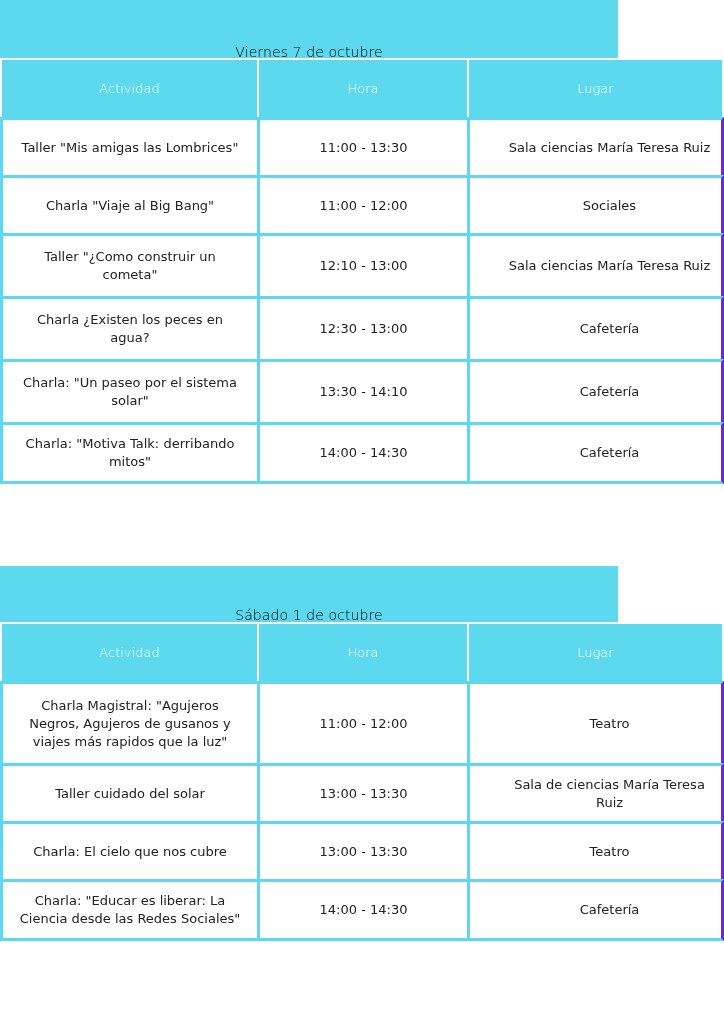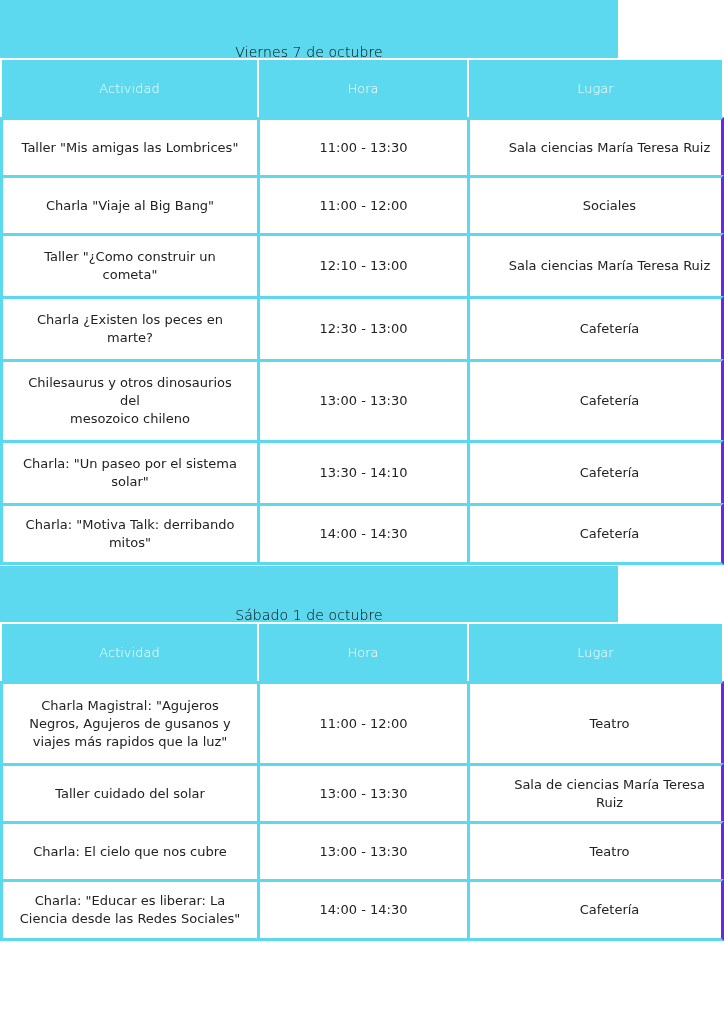--- a/index.html
+++ b/index.html
@@ -68,29 +68,22 @@
       <td>Sociales</td>
     </tr>
     <tr style="height:63px;">
       <td class="act">Taller "¿Como construir un
 cometa"</td>
       <td>12:10 - 13:00</td>
       <td>Sala ciencias María Teresa Ruiz</td>
     </tr>
     <tr style="height:63px;">
       <td class="act">Charla ¿Existen los peces en
-marte?</td>
+agua?</td>
       <td>12:30 - 13:00</td>
-      <td>Cafetería</td>
-    </tr>
-    <tr style="height:81px;">
-      <td class="act">Chilesaurus y otros dinosaurios
-del
-mesozoico chileno</td>
-      <td>13:00 - 13:30</td>
       <td>Cafetería</td>
     </tr>
     <tr style="height:63px;">
       <td class="act">Charla: "Un paseo por el sistema
 solar"</td>
       <td>13:30 - 14:10</td>
       <td>Cafetería</td>
     </tr>
     <tr style="height:62px;">
       <td class="act">Charla: "Motiva Talk: derribando

